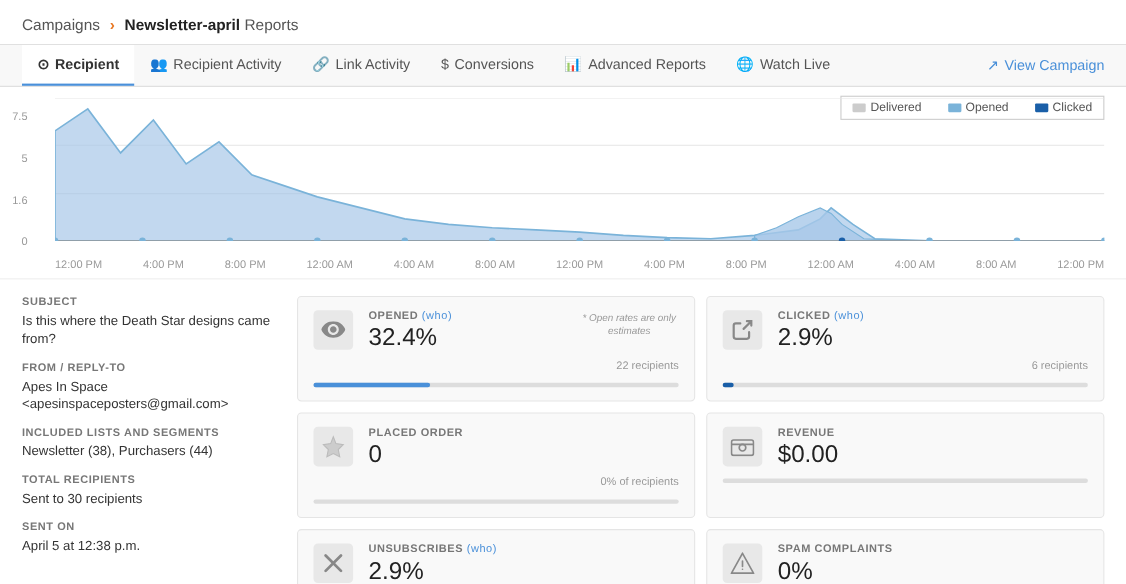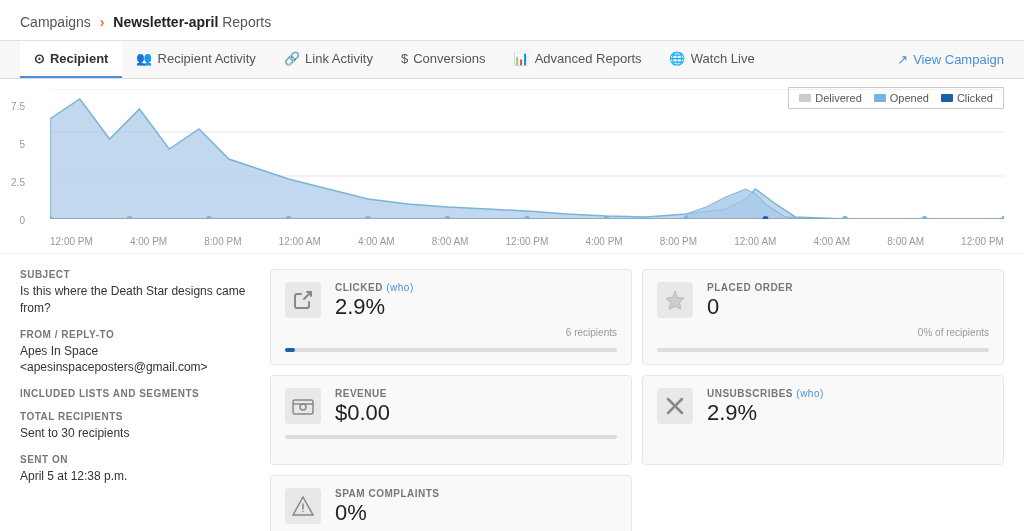--- a/index.html
+++ b/index.html
@@ -11,21 +11,21 @@
     .breadcrumb .sep { color: #e87722; margin: 0 5px; font-weight: bold; }
     
     .nav { display: flex; align-items: center; padding: 0 20px; border-bottom: 1px solid #ddd; background: #f8f8f8; justify-content: space-between; }
     .nav-left { display: flex; gap: 0; }
     .nav-item { display: flex; align-items: center; gap: 5px; padding: 10px 14px; cursor: pointer; font-size: 13px; color: #555; border-bottom: 2px solid transparent; text-decoration: none; }
     .nav-item.active { background: #fff; border-bottom: 2px solid #4a90d9; color: #333; font-weight: 600; }
     .nav-item .nav-icon { font-size: 13px; }
     .view-campaign { display: flex; align-items: center; gap: 5px; color: #4a90d9; cursor: pointer; font-size: 13px; }
     
     .chart-area { padding: 10px 20px 0; position: relative; height: 175px; border-bottom: 1px solid #eee; }
-    .chart-legend { position: absolute; top: 8px; right: 20px; display: flex; gap: 12px; font-size: 11px; color: #555; align-items: center; border: 1px solid #ccc; padding: 4px 10px; background: #fff; }
+    .chart-legend { position: absolute; top: 8px; right: 20px; display: flex; gap: 24px; font-size: 11px; color: #555; align-items: center; border: 1px solid #ccc; padding: 4px 10px; background: #fff; }
     .legend-item { display: flex; align-items: center; gap: 4px; }
     .legend-dot { width: 12px; height: 8px; border-radius: 1px; }
     .y-axis-labels { position: absolute; left: 0; top: 22px; display: flex; flex-direction: column; justify-content: space-between; height: 125px; font-size: 10px; color: #999; padding-right: 5px; width: 30px; text-align: right; }
     .chart-wrapper { margin-left: 30px; position: relative; height: 145px; }
     .x-axis { display: flex; justify-content: space-between; font-size: 10px; color: #999; margin-left: 30px; padding: 2px 0; }
     
     .bottom-section { display: flex; padding: 15px 20px; gap: 20px; }
     .info-panel { width: 230px; flex-shrink: 0; font-size: 12px; }
     .info-block { margin-bottom: 12px; }
     .info-label { font-size: 10px; font-weight: 700; color: #777; text-transform: uppercase; letter-spacing: 0.5px; margin-bottom: 3px; }
@@ -101,21 +101,21 @@
     </div>
     <div class="legend-item">
       <div class="legend-dot" style="background:#1a5fa8;"></div>
       <span>Clicked</span>
     </div>
   </div>
   <div style="display:flex; height:145px;">
     <div class="y-axis-labels">
       <span>7.5</span>
       <span>5</span>
-      <span>2.5</span>
+      <span>1.6</span>
       <span>0</span>
     </div>
     <div class="chart-wrapper" style="flex:1; position:relative;">
       <svg viewBox="0 0 960 130" preserveAspectRatio="none" style="width:100%;height:130px;">
 
         <line x1="0" y1="0" x2="960" y2="0" stroke="#e5e5e5" stroke-width="1"></line>
         <line x1="0" y1="43" x2="960" y2="43" stroke="#e5e5e5" stroke-width="1"></line>
         <line x1="0" y1="87" x2="960" y2="87" stroke="#e5e5e5" stroke-width="1"></line>
         <line x1="0" y1="130" x2="960" y2="130" stroke="#e5e5e5" stroke-width="1"></line>
 
@@ -201,33 +201,56 @@
     <div class="info-block">
       <div class="info-label">SUBJECT</div>
       <div class="info-value">Is this where the Death Star designs came from?</div>
     </div>
     <div class="info-block">
       <div class="info-label">FROM / REPLY-TO</div>
       <div class="info-value">Apes In Space &lt;apesinspaceposters@gmail.com&gt;</div>
     </div>
     <div class="info-block">
       <div class="info-label">INCLUDED LISTS AND SEGMENTS</div>
+      <div class="info-value">Newsletter (38), Purchasers (44)</div>
     </div>
     <div class="info-block">
       <div class="info-label">TOTAL RECIPIENTS</div>
       <div class="info-value">Sent to 30 recipients</div>
     </div>
     <div class="info-block">
       <div class="info-label">SENT ON</div>
       <div class="info-value">April 5 at 12:38 p.m.</div>
     </div>
   </div>
 
   <div class="stats-grid">
 
+    <div class="stat-card">
+      <div class="stat-top">
+        <div class="stat-icon">
+          <svg width="22" height="16" viewBox="0 0 22 16" fill="none">
+            <path d="M11 0C6 0 1.73 3.11 0 7.5 1.73 11.89 6 15 11 15s9.27-3.11 11-7.5C20.27 3.11 16 0 11 0zm0 12.5c-2.76 0-5-2.24-5-5s2.24-5 5-5 5 2.24 5 5-2.24 5-5 5zm0-8c-1.66 0-3 1.34-3 3s1.34 3 3 3 3-1.34 3-3-1.34-3-3-3z" fill="#888"></path>
+          </svg>
+        </div>
+        <div class="stat-content">
+          <div class="stat-title">
+            <span>OPENED</span> <span class="who-link">(who)</span>
+          </div>
+          <div class="stat-value">32.4%</div>
+        </div>
+        <div style="font-size:9px;color:#999;font-style:italic;text-align:center;line-height:1.3;padding-top:2px;width:90px;flex-shrink:0;">* Open rates are only estimates</div>
+      </div>
+      <div style="display:flex;justify-content:flex-end;">
+        <span class="stat-sub">22 recipients</span>
+      </div>
+      <div class="stat-bar-wrap">
+        <div class="stat-bar" style="width:32%;"></div>
+      </div>
+    </div>
 
     <div class="stat-card">
       <div class="stat-top">
         <div class="stat-icon">
           <svg width="20" height="20" viewBox="0 0 20 20" fill="none">
             <path d="M14 2H18V6M18 2L11 9M8 4H4C2.9 4 2 4.9 2 6V16C2 17.1 2.9 18 4 18H14C15.1 18 16 17.1 16 16V12" stroke="#888" stroke-width="2" stroke-linecap="round"></path>
           </svg>
         </div>
         <div class="stat-content">
           <div class="stat-title">

